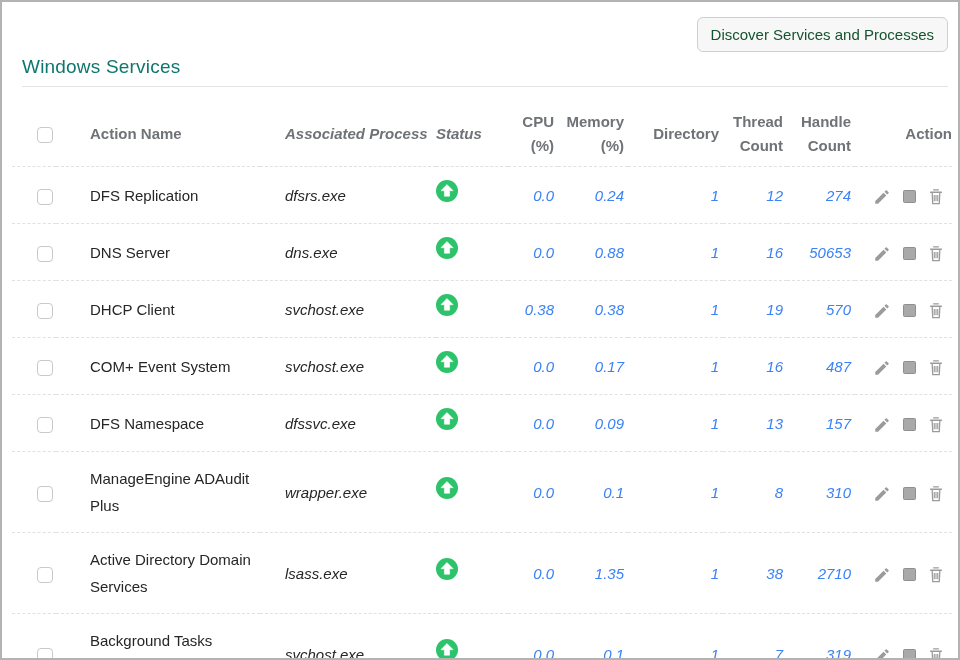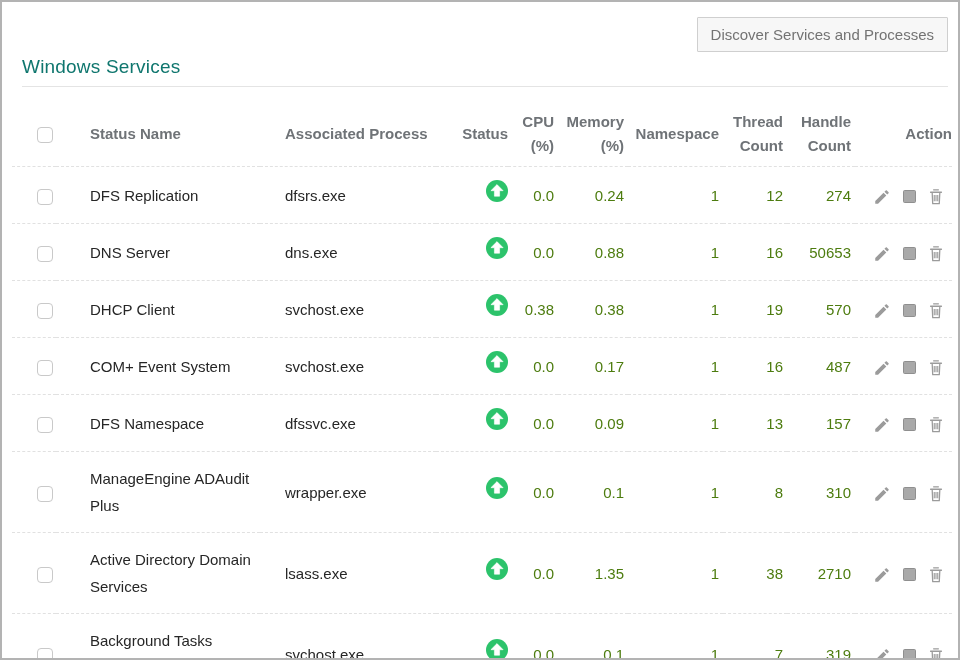--- a/index.html
+++ b/index.html
@@ -14,24 +14,24 @@
   }
   .page-header {
     margin: 0 10px 0 20px;
     padding-top: 15px;
     border-bottom: 1px solid #e4e4e4;
   }
   .button-row { display: flex; justify-content: flex-end; }
   .discover-btn {
     font-family: "Liberation Sans", sans-serif;
     font-size: 15px;
-    color: #737373;
+    color: #14532d;
     background: #f7f7f7;
     border: 1px solid #cfcfcf;
-    border-radius: 1px;
+    border-radius: 6px;
     padding: 8px 13px;
     cursor: pointer;
   }
   .page-title {
     font-size: 19px;
     font-weight: 500;
     color: #0f766e;
     margin: 4px 0 8px 0;
     letter-spacing: 0.2px;
   }
@@ -53,24 +53,24 @@
   }
   td {
     font-size: 15px;
     color: #262626;
     line-height: 27px;
     padding: 13px 0;
     vertical-align: middle;
     text-align: left;
   }
   .col-service  { padding-left: 34px; }
-  .col-process  { padding-left: 25px; }
+  .col-process  { padding-left: 25px; font-style: italic; }
   .num          { text-align: right; padding-right: 4px; }
-  .center       { text-align: right; }
-  td.num        { color: #4d7c0f; }
+  .center       { text-align: left; font-style: italic; }
+  td.num        { color: #3b82f6; font-style: italic; }
   td.action-cell { text-align: right; padding-right: 8px; white-space: nowrap; }
   th.action-head { text-align: right; }
   .checkbox {
     display: inline-block;
     width: 16px; height: 16px;
     border: 1px solid #c9c9c9;
     border-radius: 4px;
     background: #fff;
     margin-left: 25px;
     vertical-align: middle;
@@ -106,26 +106,26 @@
         <col style="width:50px">
         <col style="width:70px">
       <col style="width:95px">
         <col style="width:64px">
         <col style="width:68px">
       <col style="width:97px">
     </colgroup>
     <thead>
       <tr>
         <th><span class="checkbox"></span></th>
-        <th class="col-service">Status Name</th>
+        <th class="col-service">Action Name</th>
         <th class="col-process">Associated Process</th>
         <th class="center">Status</th>
         <th class="num">CPU (%)</th>
         <th class="num">Memory (%)</th>
-        <th class="num">Namespace</th>
+        <th class="num">Directory</th>
         <th class="num">Thread Count</th>
         <th class="num">Handle Count</th>
         <th class="action-head">Action</th>
       </tr>
     </thead>
     <tbody id="table-body">
   <tr>
     <td><span class="checkbox"></span></td>
     <td class="col-service">DFS Replication</td>
     <td class="col-process">dfsrs.exe</td>

